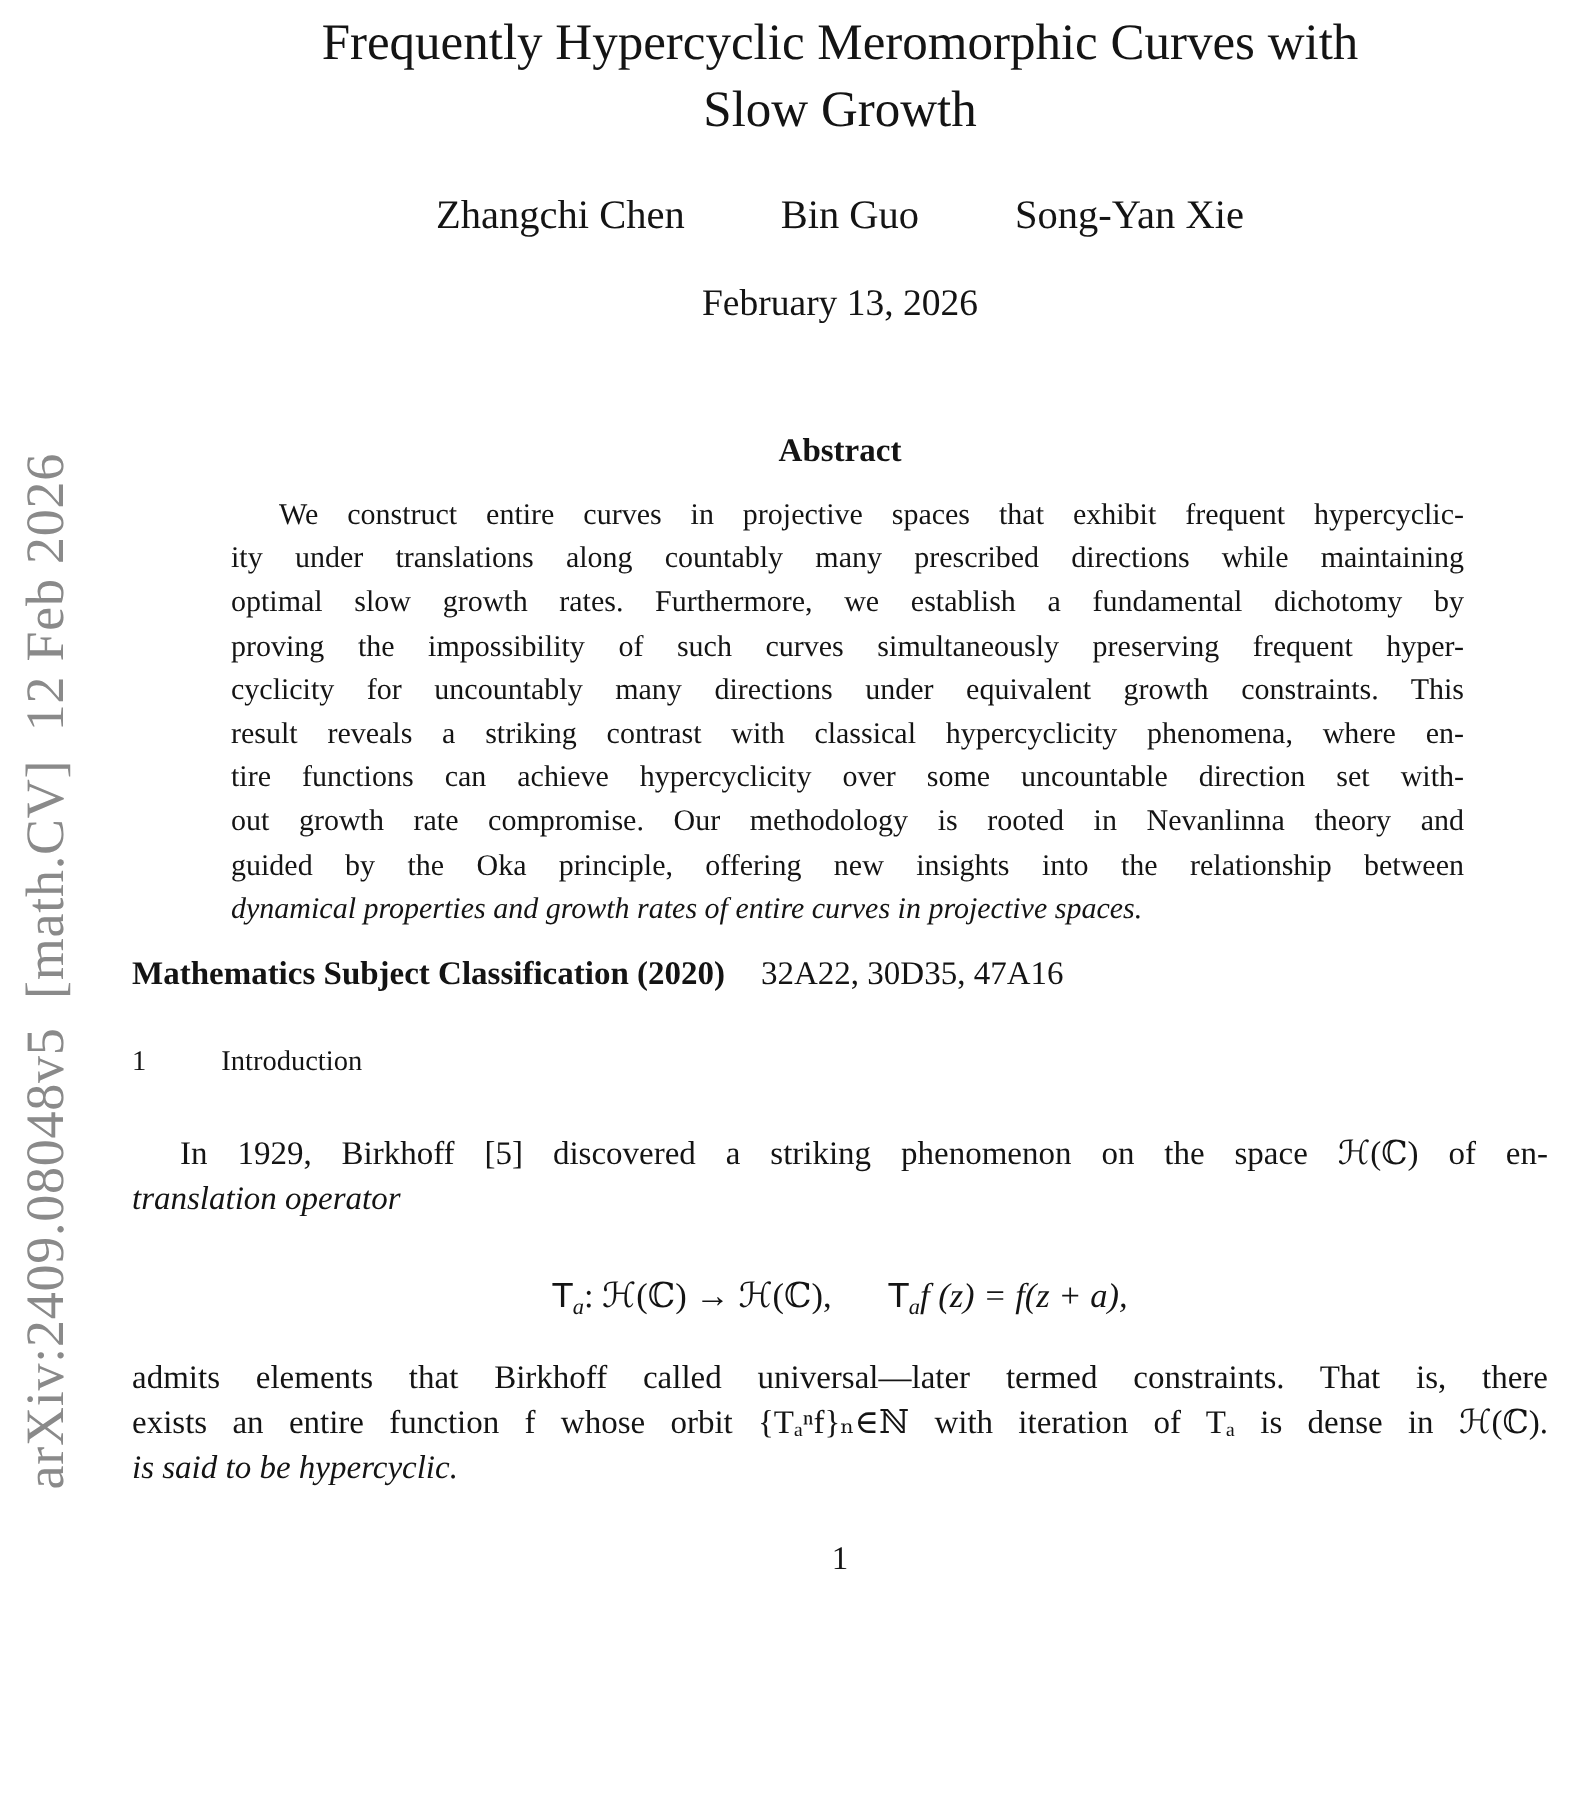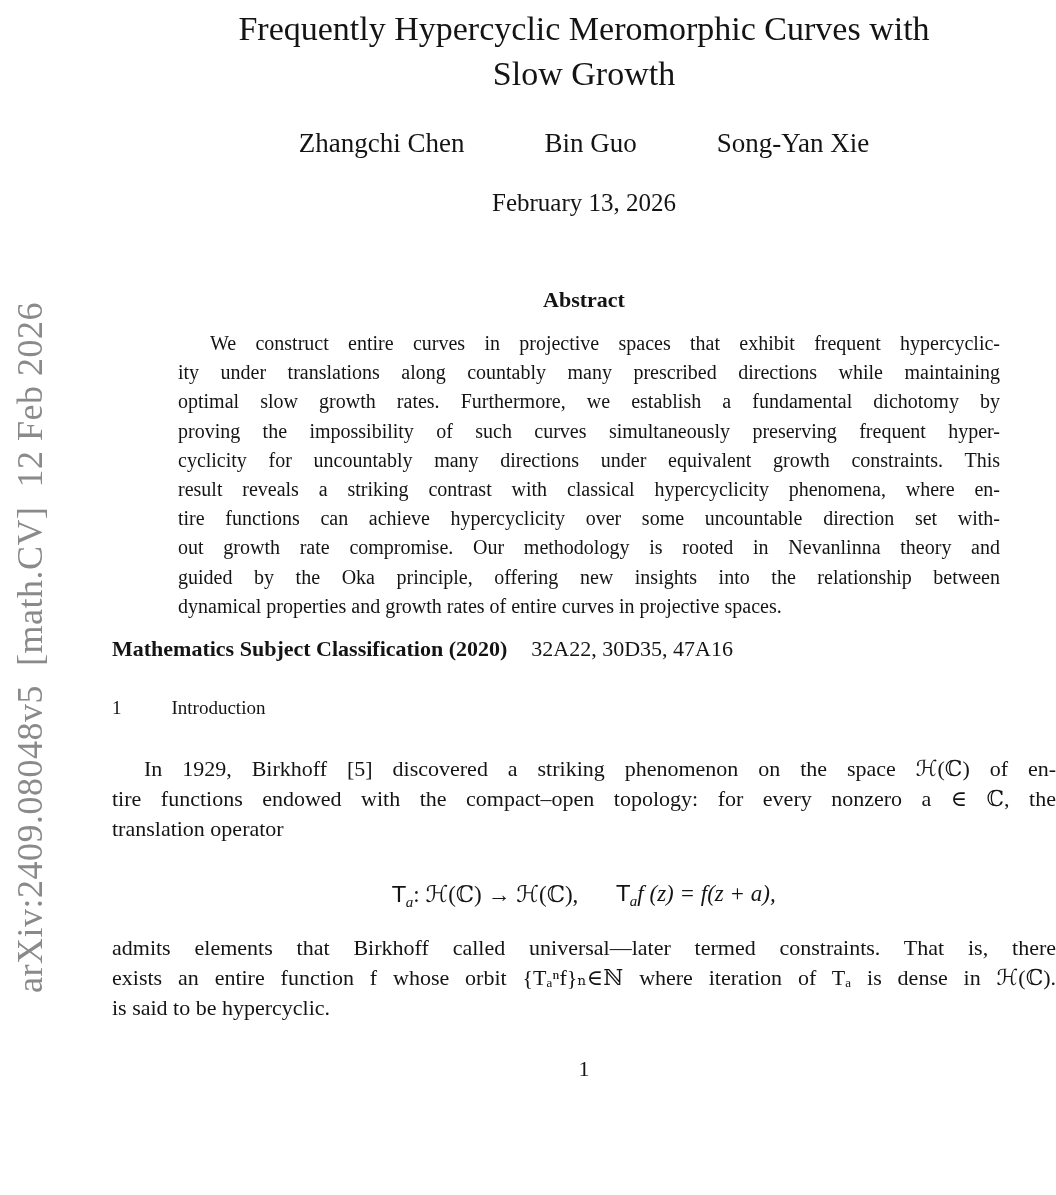--- a/index.html
+++ b/index.html
@@ -18,31 +18,31 @@
   .watermark span {
     display: inline-block;
     transform-origin: 0 0;
     transform: rotate(-90deg);
     white-space: nowrap;
     font-size: 36px;
     line-height: 42px;
     color: #8a8a8a;
     letter-spacing: 0.5px;
   }
-  .content { position: absolute; left: 112px; top: 0; width: 944px; }
+  .content { position: absolute; left: 88px; top: 0; width: 944px; }
   .title { margin-top: 6px; text-align: center; font-size: 34px; line-height: 45px; font-weight: normal; }
-  .authors { margin-top: 33px; display: flex; justify-content: center; gap: 80px; font-size: 27px; line-height: 29px; }
+  .authors { margin-top: 33px; display: flex; justify-content: center; gap: 64px; font-size: 27px; line-height: 29px; }
   .date { margin-top: 31px; text-align: center; font-size: 25px; line-height: 28px; }
   .abs-heading { margin-top: 71px; text-align: center; font-size: 22px; line-height: 24px; font-weight: bold; }
   .abs-body { margin-top: 17px; margin-left: 66px; margin-right: 56px; font-size: 20px; }
   .abs-body .jline { line-height: 29.2px; }
   .para { font-size: 22px; }
   .para .jline { line-height: 30px; }
   .jline { text-align: justify; text-align-last: justify; }
-  .jline-last { text-align-last: left; }
+  .jline-last { text-align-last: left; font-style: italic; }
   .jline-indent { padding-left: 32px; }
   .kv-line { margin-top: 31px; font-size: 22px; line-height: 28px; white-space: nowrap; }
   .kv-line.msc { margin-top: 14px; }
   .kv-label { font-weight: bold; margin-right: 24px; }
   .section-heading { margin-top: 28px; font-size: 19px; line-height: 34px; font-weight: normal; }
   .section-number { margin-right: 50px; }
   .para1 { margin-top: 29px; }
   .equation {
     margin-top: 29px;
     height: 42px;
@@ -106,32 +106,31 @@
     <div class="kv-line msc">
       <span class="kv-label">Mathematics Subject Classification (2020)</span><span>32A22, 30D35, 47A16</span>
     </div>
 
     <h2 class="section-heading">
       <span class="section-number">1</span><span>Introduction</span>
     </h2>
 
     <div class="para para1">
         <div class="jline jline-indent">In 1929, Birkhoff [5] discovered a striking phenomenon on the space ℋ(ℂ) of en-</div>
-        <div class="jline">tire functions endowed with the compact–open topology: for every nonzero a ∈ ℂ, the</div>
         <div class="jline jline-last">translation operator</div>
       </div>
 
     <div class="equation">
       <span class="eq-group"><span class="sf">T</span><sub>a</sub><span>: ℋ(ℂ) → ℋ(ℂ),</span></span>
         <span class="eq-gap"></span>
         <span class="eq-group"><span class="sf">T</span><sub>a</sub><span class="it">f (z) = f(z + a),</span></span>
     </div>
 
     <div class="para para2">
         <div class="jline">admits elements that Birkhoff called universal—later termed constraints. That is, there</div>
-        <div class="jline">exists an entire function f whose orbit {Tₐⁿf}ₙ∈ℕ where iteration of Tₐ is dense in ℋ(ℂ).</div>
+        <div class="jline">exists an entire function f whose orbit {Tₐⁿf}ₙ∈ℕ with iteration of Tₐ is dense in ℋ(ℂ).</div>
         <div class="jline jline-last">is said to be hypercyclic.</div>
       </div>
 
     <div class="pageno">1</div>
 
   </main>
 </div>
 
 </body></html>

